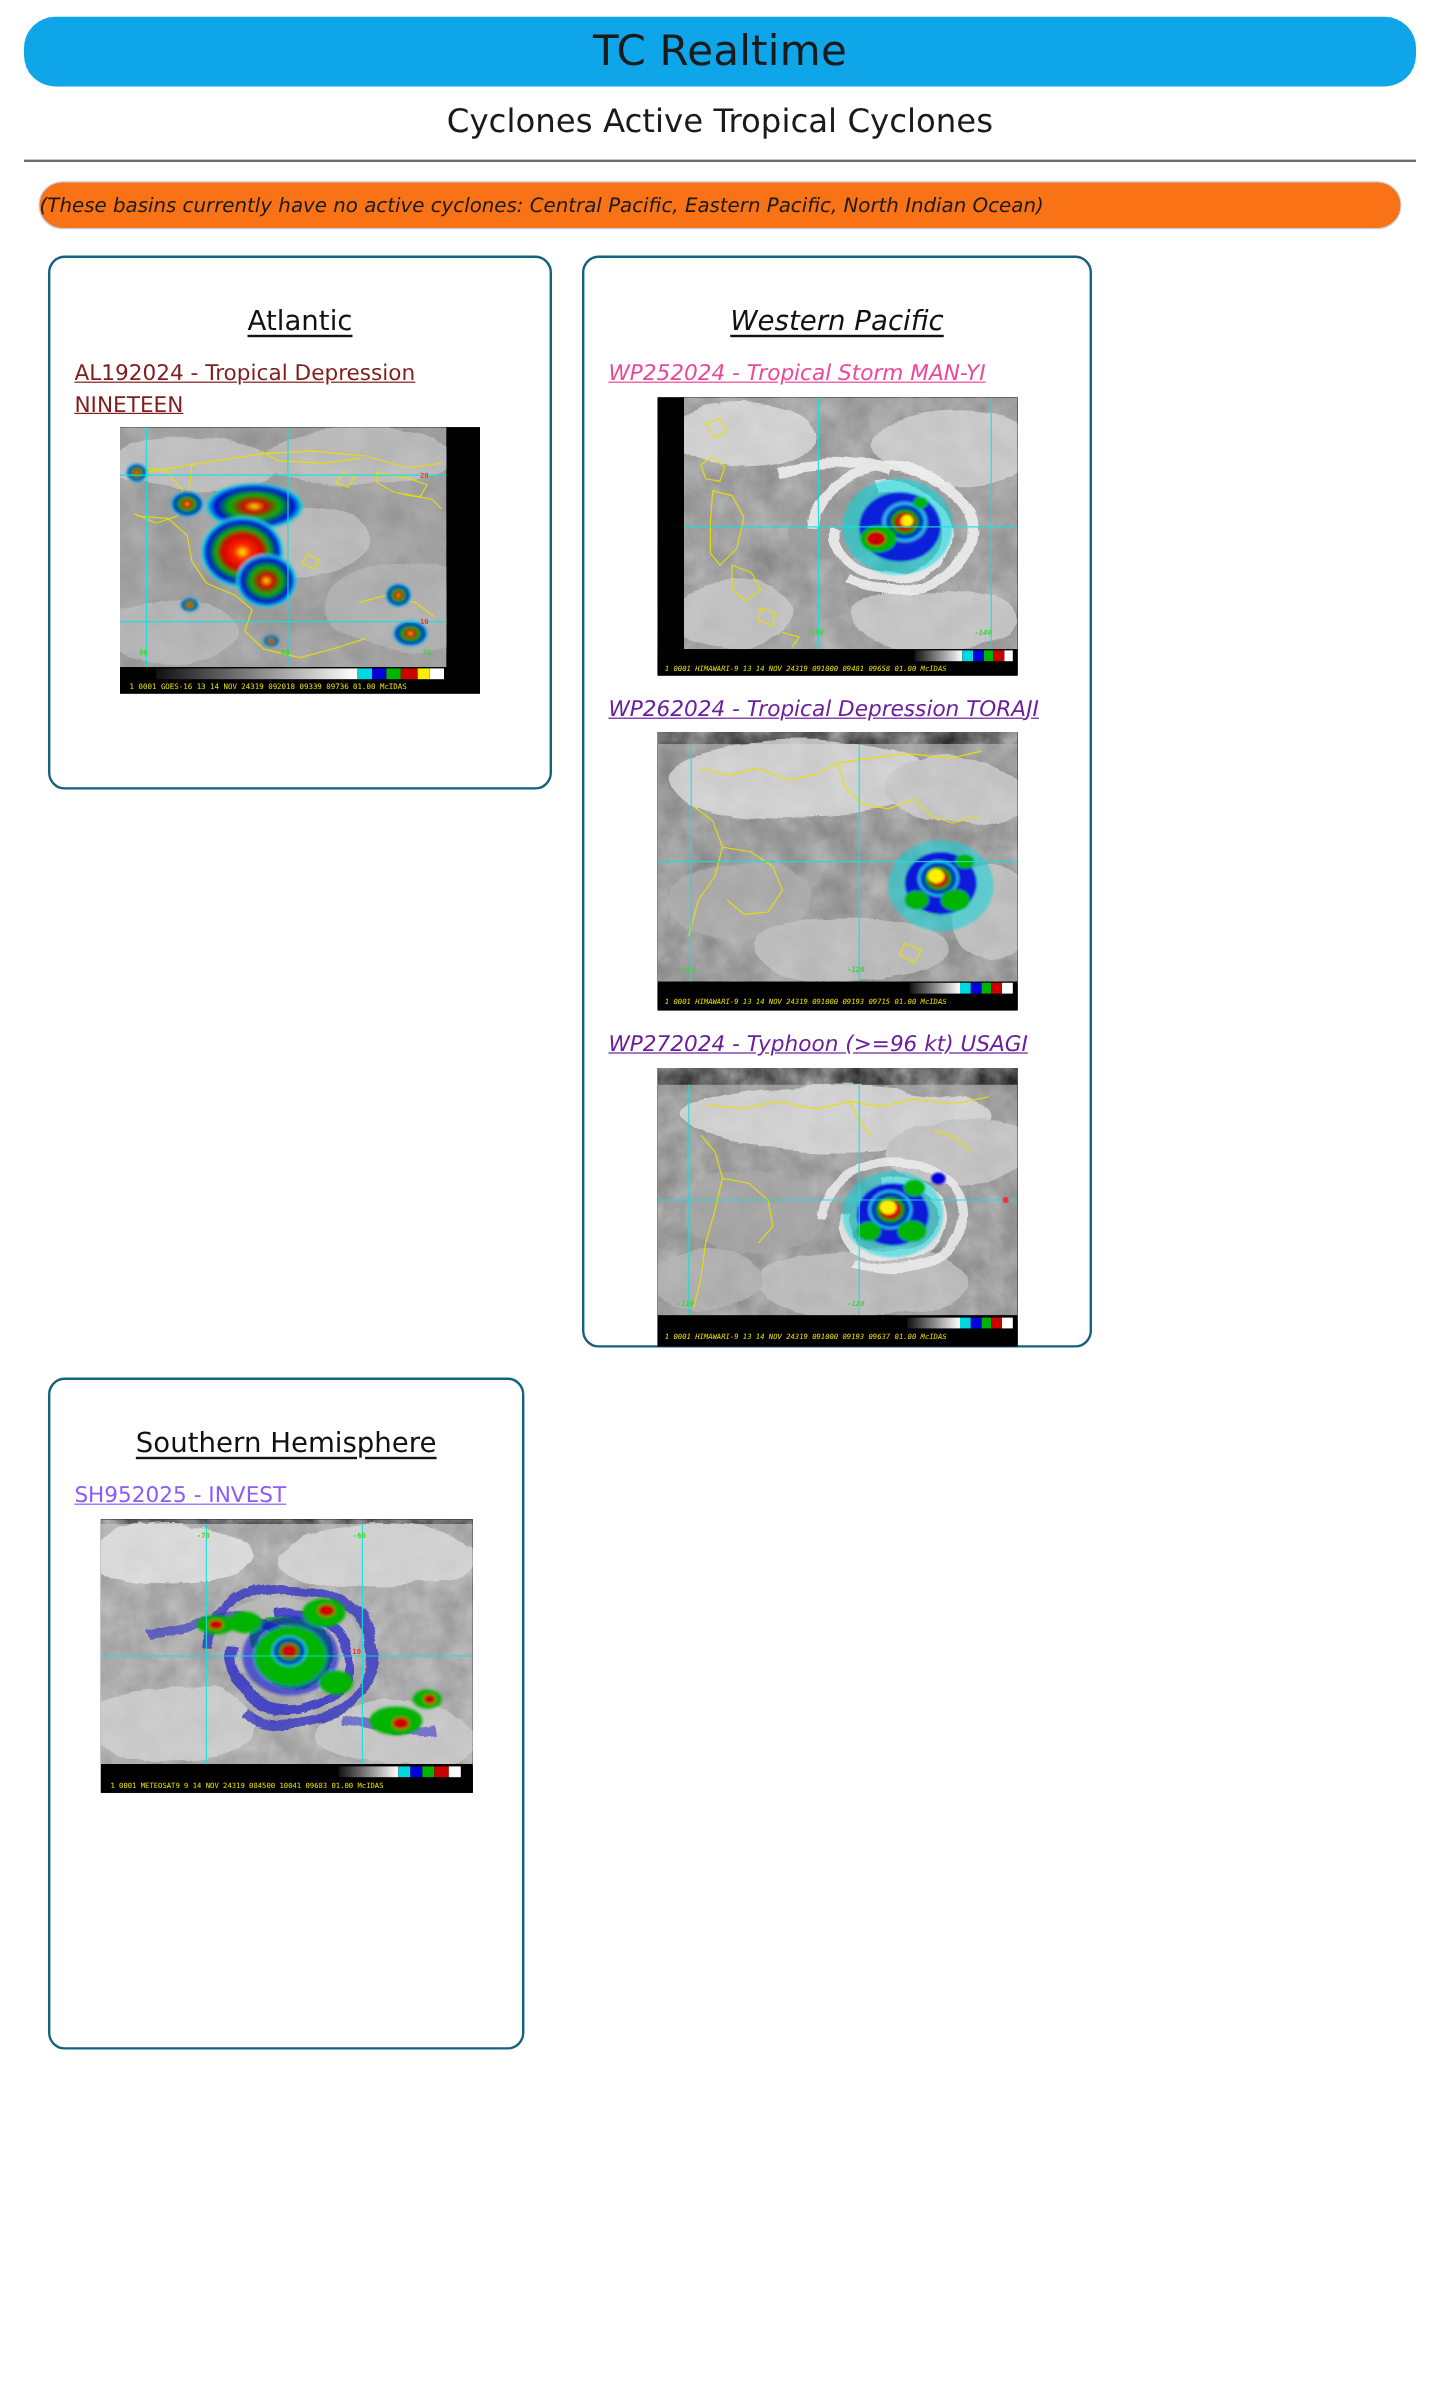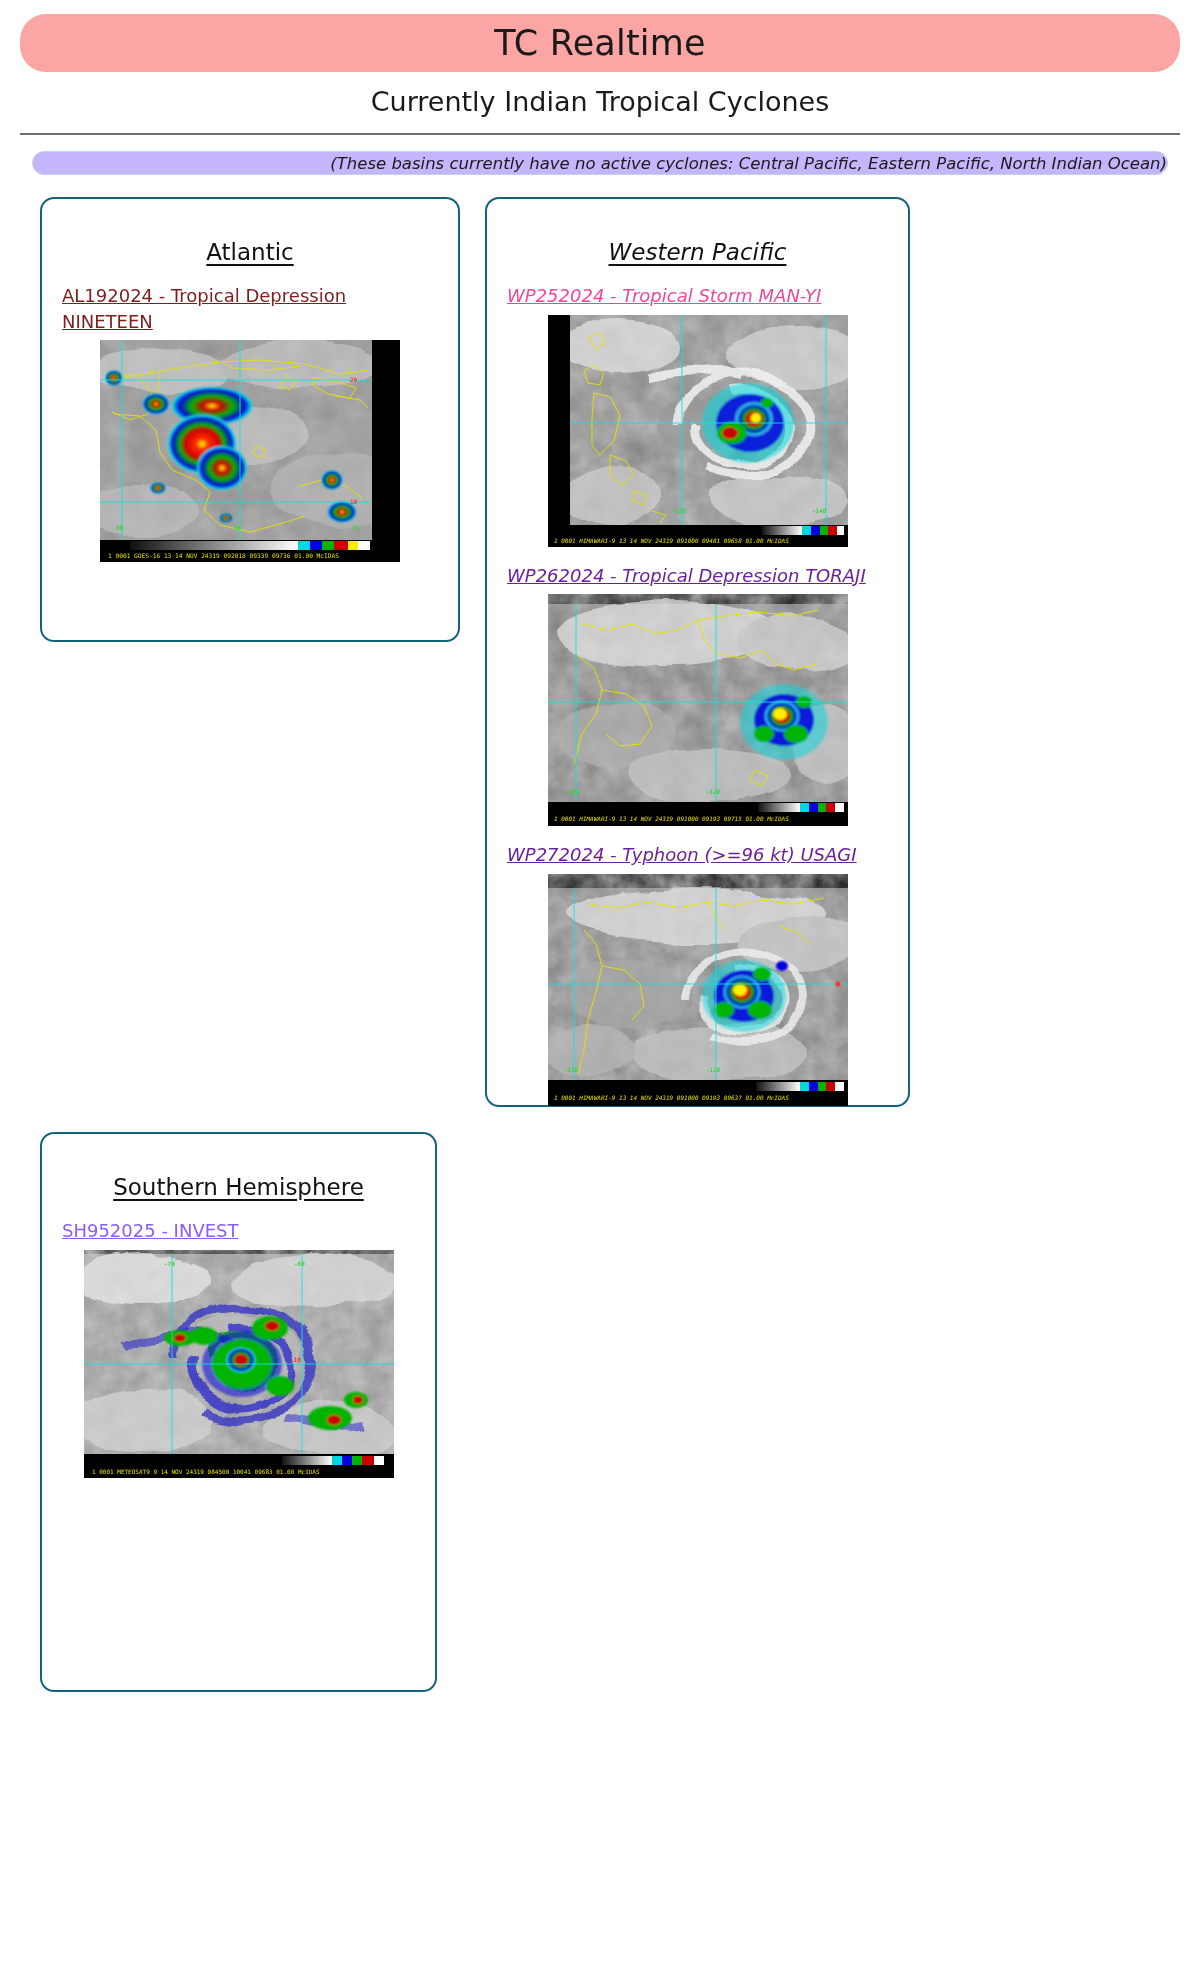--- a/index.html
+++ b/index.html
@@ -40,25 +40,25 @@
   .hrule {
     border: 0;
     border-top: 2px solid #6e6e6e;
     margin: 0 20px 16px 20px;
     height: 0;
   }
   .note-pill {
     margin: 0 32px 22px 32px;
     border: 1px solid #c3d4de;
     border-radius: 22px;
-    height: 24px;
+    height: 40px;
     display: flex;
     align-items: center;
-    justify-content: flex-end;
-    background: #c4b5fd;
+    justify-content: flex-start;
+    background: #f97316;
   }
   .note-pill .note-text {
     font-size: 16.5px;
     font-style: italic;
     color: #1a1a1a;
     white-space: nowrap;
   }
 
   
   .panels {
@@ -103,25 +103,25 @@
   }
 
   
   .sat text { font-family: "DejaVu Sans Mono", "Liberation Mono", monospace; }
 </style>
 </head>
 <body>
 
 <div class="header-wrap">
 
-  <div class="title-pill" style="background: #fca5a5;">
+  <div class="title-pill" style="background: #0ea5e9;">
     <span class="title-text">TC Realtime</span>
   </div>
 
-  <div class="subtitle">Currently Indian Tropical Cyclones</div>
+  <div class="subtitle">Cyclones Active Tropical Cyclones</div>
 
   <hr class="hrule" style="border-top-color: rgb(110, 110, 110);">
 
   <div class="note-pill" style="border-color: rgb(195, 212, 222);">
     <span class="note-text">(These basins currently have no active cyclones: Central Pacific, Eastern Pacific, North Indian Ocean)</span>
   </div>
 </div>
 
 <div class="panels" id="panels-root" style="height:1510px;">
 

